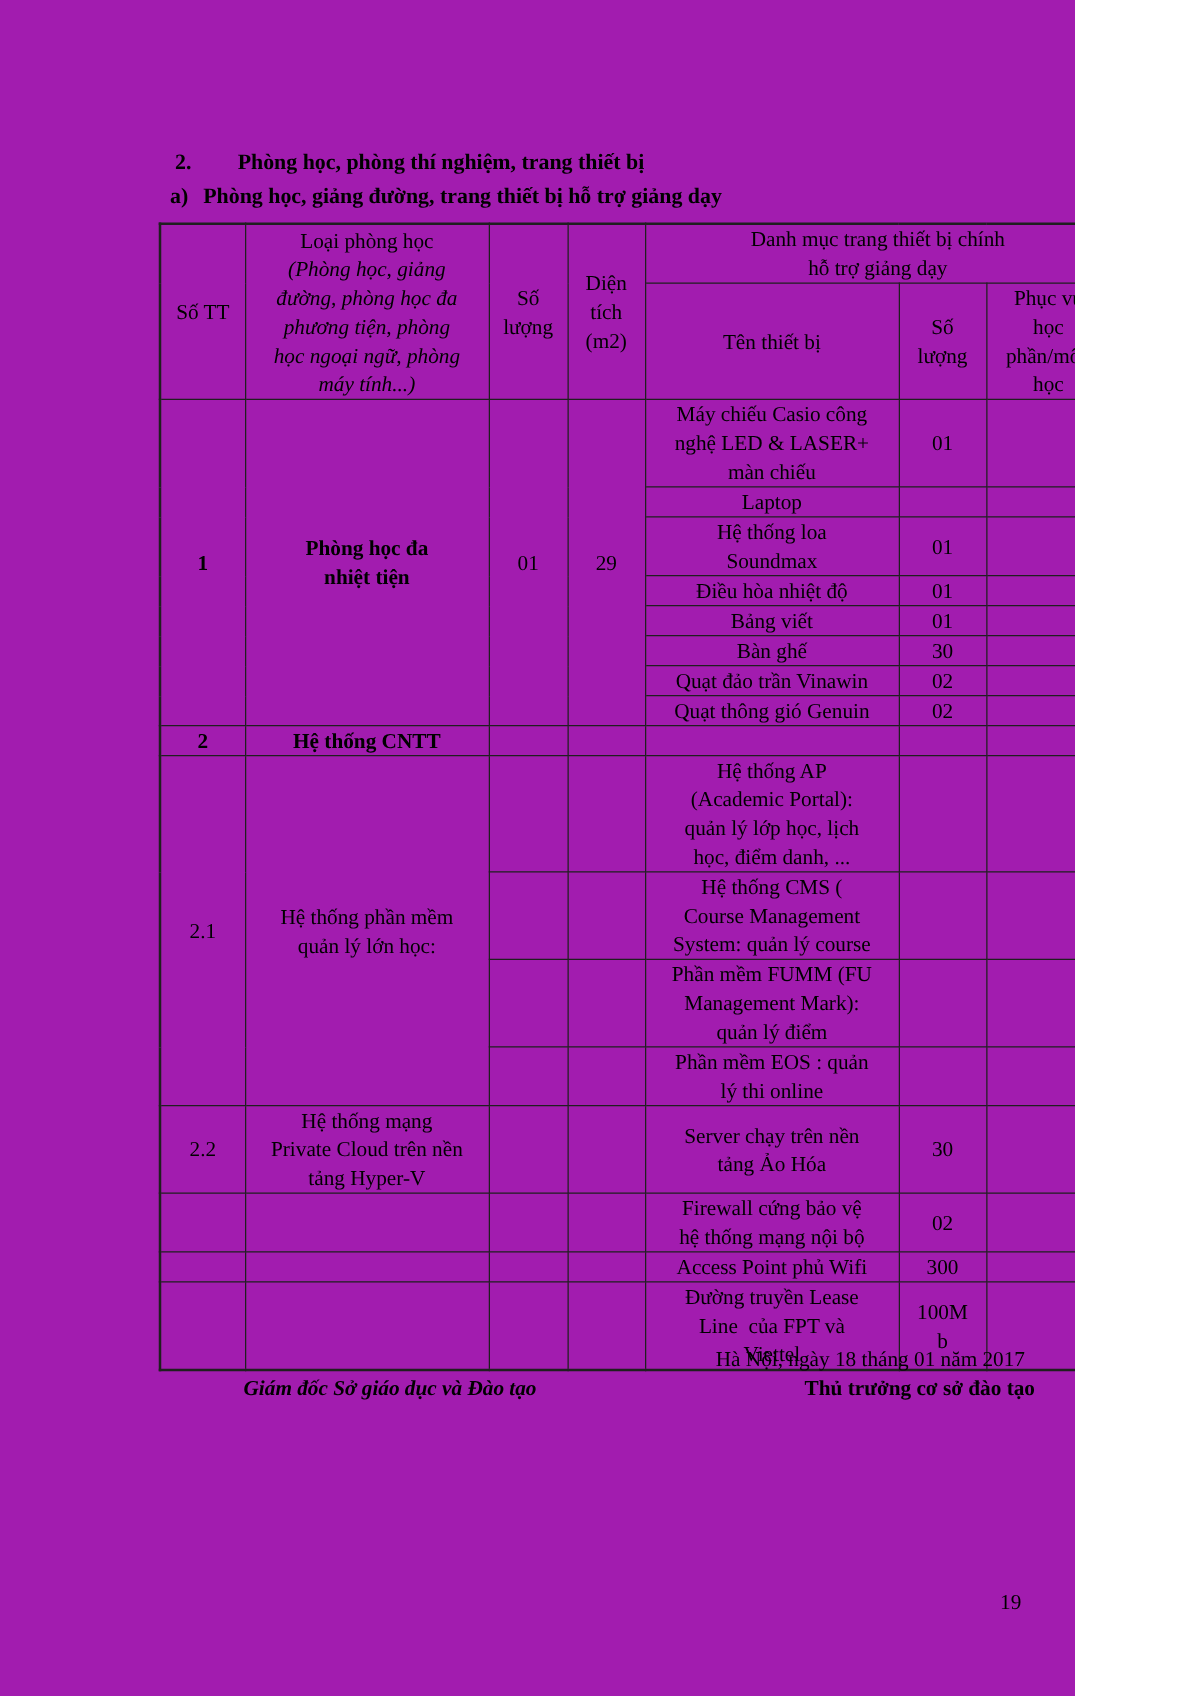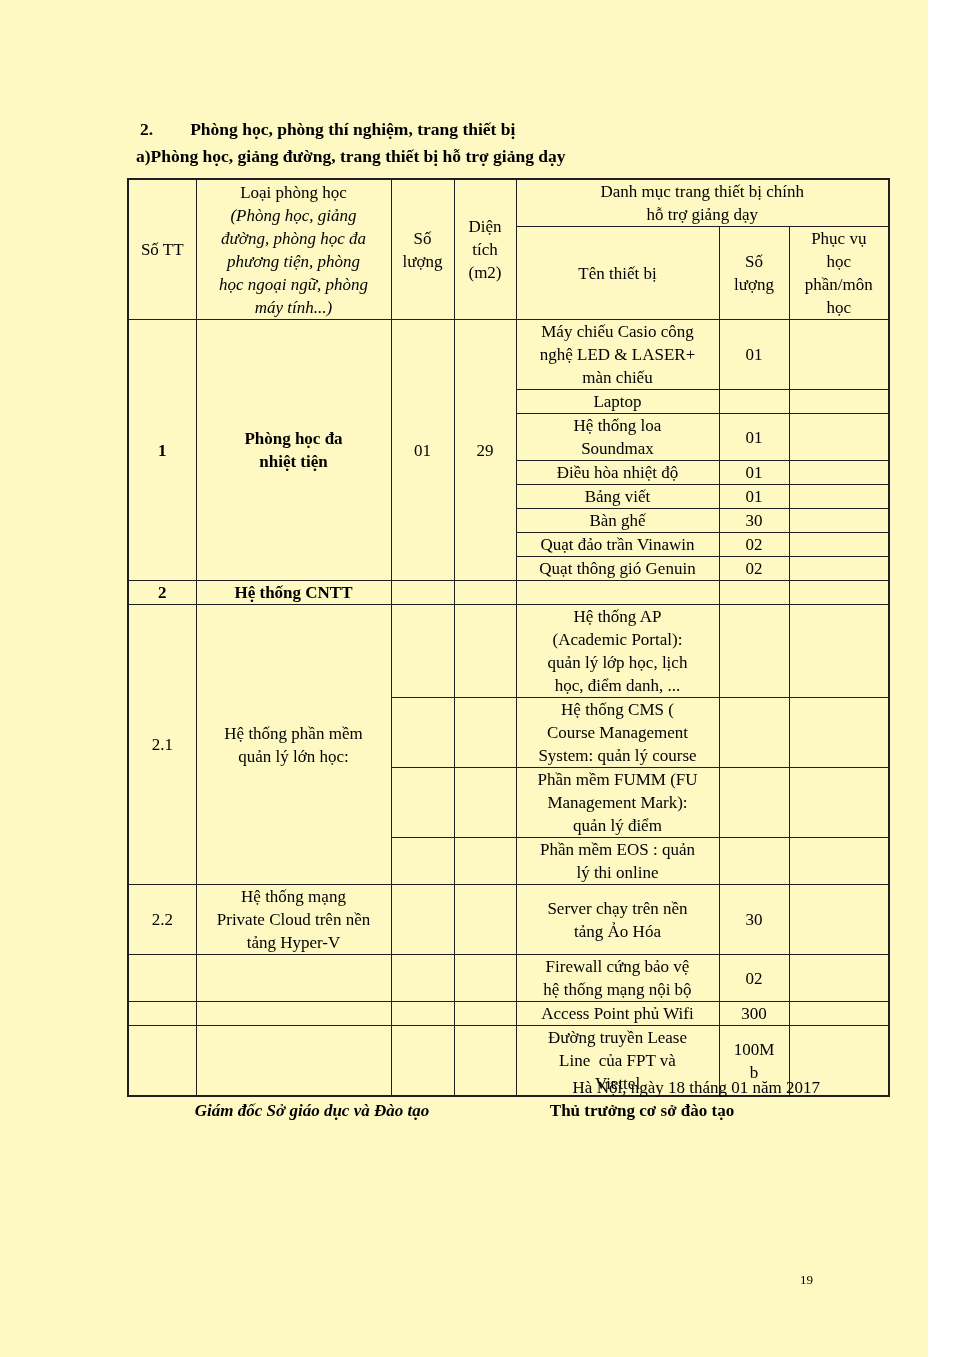--- a/index.html
+++ b/index.html
@@ -1,26 +1,26 @@
 <!DOCTYPE html>
 <html><head>
 <meta charset="utf-8">
 <style>
   html,body { margin:0; padding:0; background:#fff; }
   .page {
-    position:relative; width:928px; height:1357px; background:#fef9c3;
+    position:relative; width:860px; height:1357px; background:#a21caf;
     font-family:"Liberation Serif", serif; color:#000;
     overflow:hidden;
   }
   .heading { position:absolute; top:116px; left:127px; font-size:17.5px; font-weight:bold; line-height:27px; }
   .heading .h-line { white-space:nowrap; }
   .h1-num { display:inline-block; margin-left:13px; }
   .h1-text { display:inline-block; margin-left:37px; }
   .h2-num { display:inline-block; margin-left:9px; }
-  .h2-text { display:inline-block; }
+  .h2-text { display:inline-block; margin-left:12px; }
 
   table.doc-table {
     position:absolute; top:178px; left:127px; width:761px;
     border-collapse:collapse; table-layout:fixed;
     border:2px solid #1f1f1f;
   }
   .doc-table td {
     border:1px solid #1f1f1f;
     font-size:17px; line-height:23px;
     padding:0; margin:0;
@@ -32,22 +32,22 @@
   .room-type-note { font-style:italic; white-space:pre-line; }
   .name-cell { text-align:left; padding:0 2px 0 6px; white-space:pre-wrap; vertical-align:top; }
   .room-cell { text-align:left; padding:0 2px 0 8px; white-space:pre-wrap; }
   .qty-cell  { white-space:pre-line; vertical-align:top; }
   .va-top { vertical-align:top; }
   .va-mid { vertical-align:middle; }
   .bold { font-weight:bold; }
 
   .footer-date  { position:absolute; top:1078px; left:520px; width:300px; text-align:right; font-size:17px; }
   .footer-left  { position:absolute; top:1101px; left:162px; width:300px; text-align:center; font-size:17px; font-weight:bold;font-style:italic; }
-  .footer-right { position:absolute; top:1101px; left:492px; width:300px; text-align:center; font-size:17px; font-weight:bold; }
-  .page-number  { position:absolute; top:1272px; left:800px; font-size:13px; }
+  .footer-right { position:absolute; top:1101px; left:528px; width:300px; text-align:right; font-size:17px; font-weight:bold; }
+  .page-number  { position:absolute; top:1272px; left:800px; font-size:17px; }
 </style>
 </head>
 <body>
 
 <div class="page">
 
   <div class="heading">
     <div class="h-line"><span class="h1-num">2.</span><span class="h1-text">Phòng học, phòng thí nghiệm, trang thiết bị</span></div>
     <div class="h-line"><span class="h2-num">a)</span><span class="h2-text">Phòng học, giảng đường, trang thiết bị hỗ trợ giảng dạy</span></div>
   </div>

